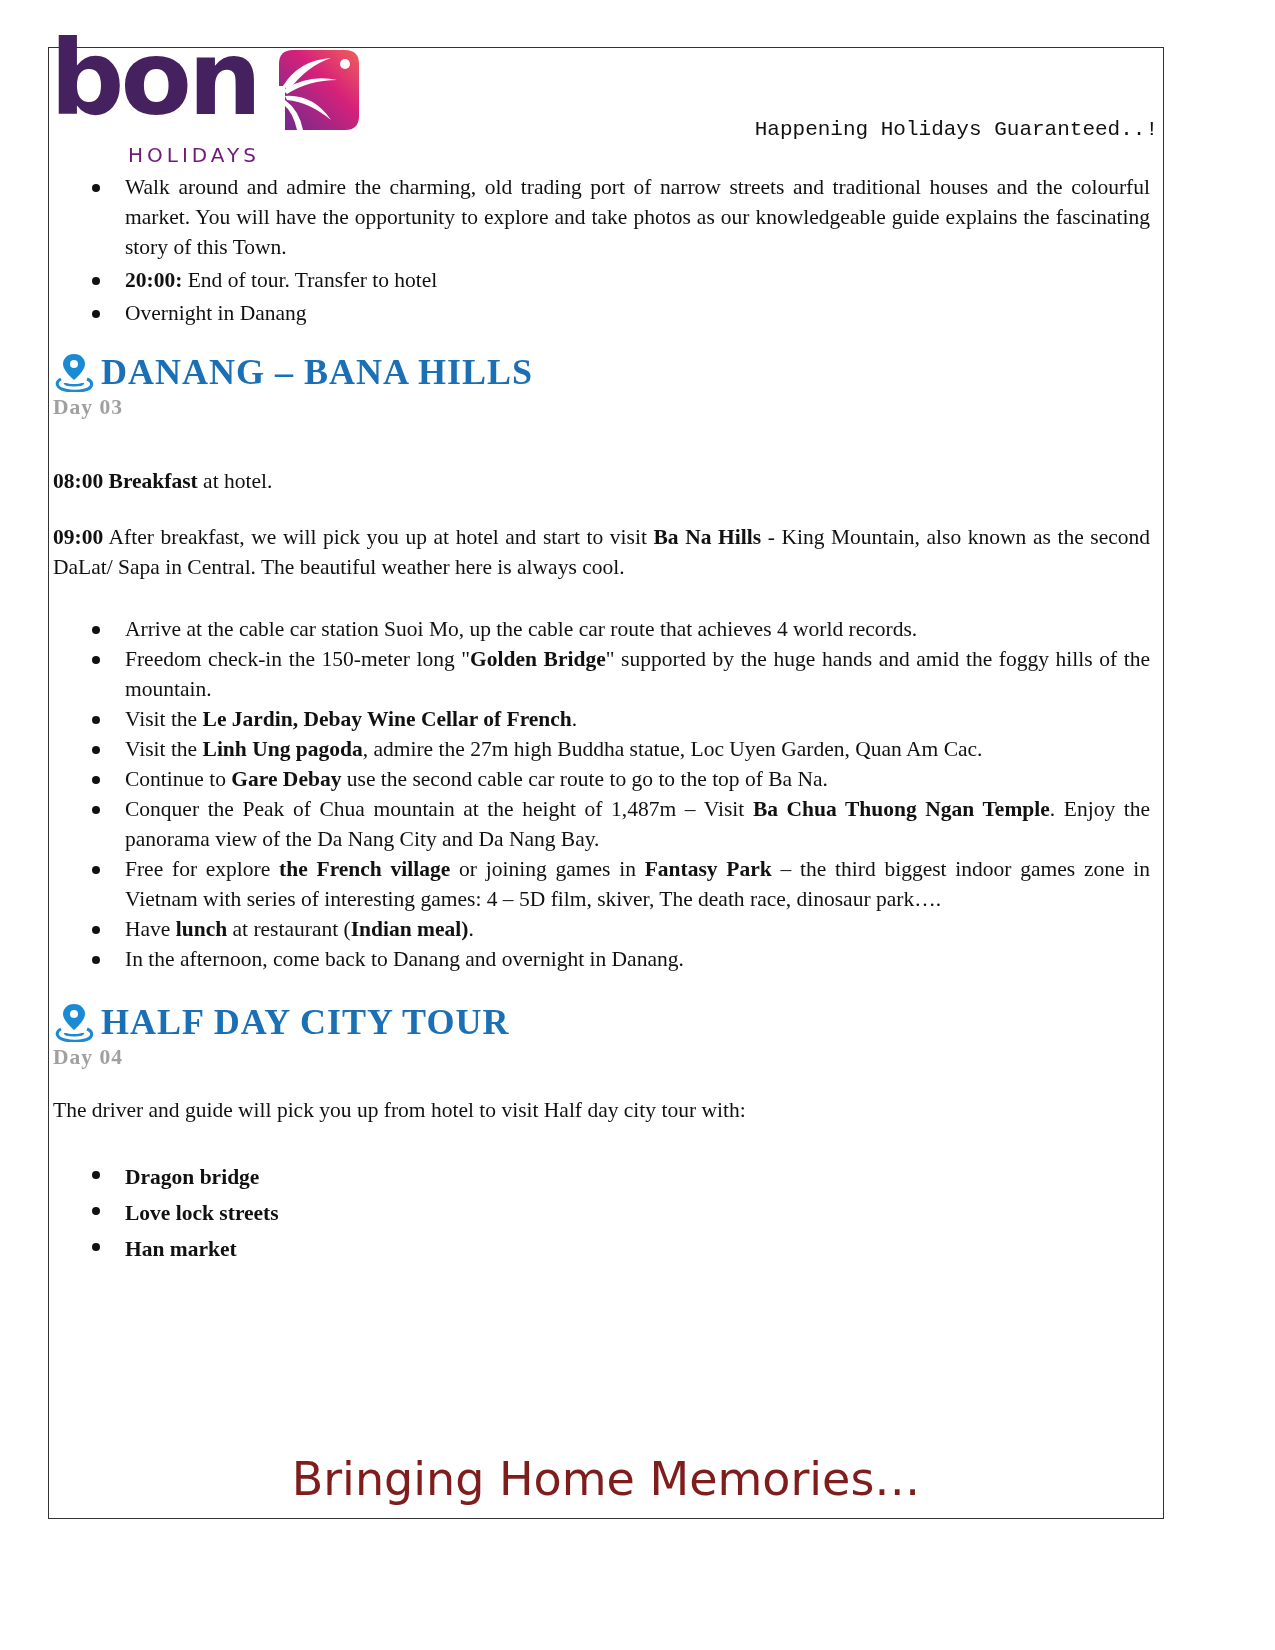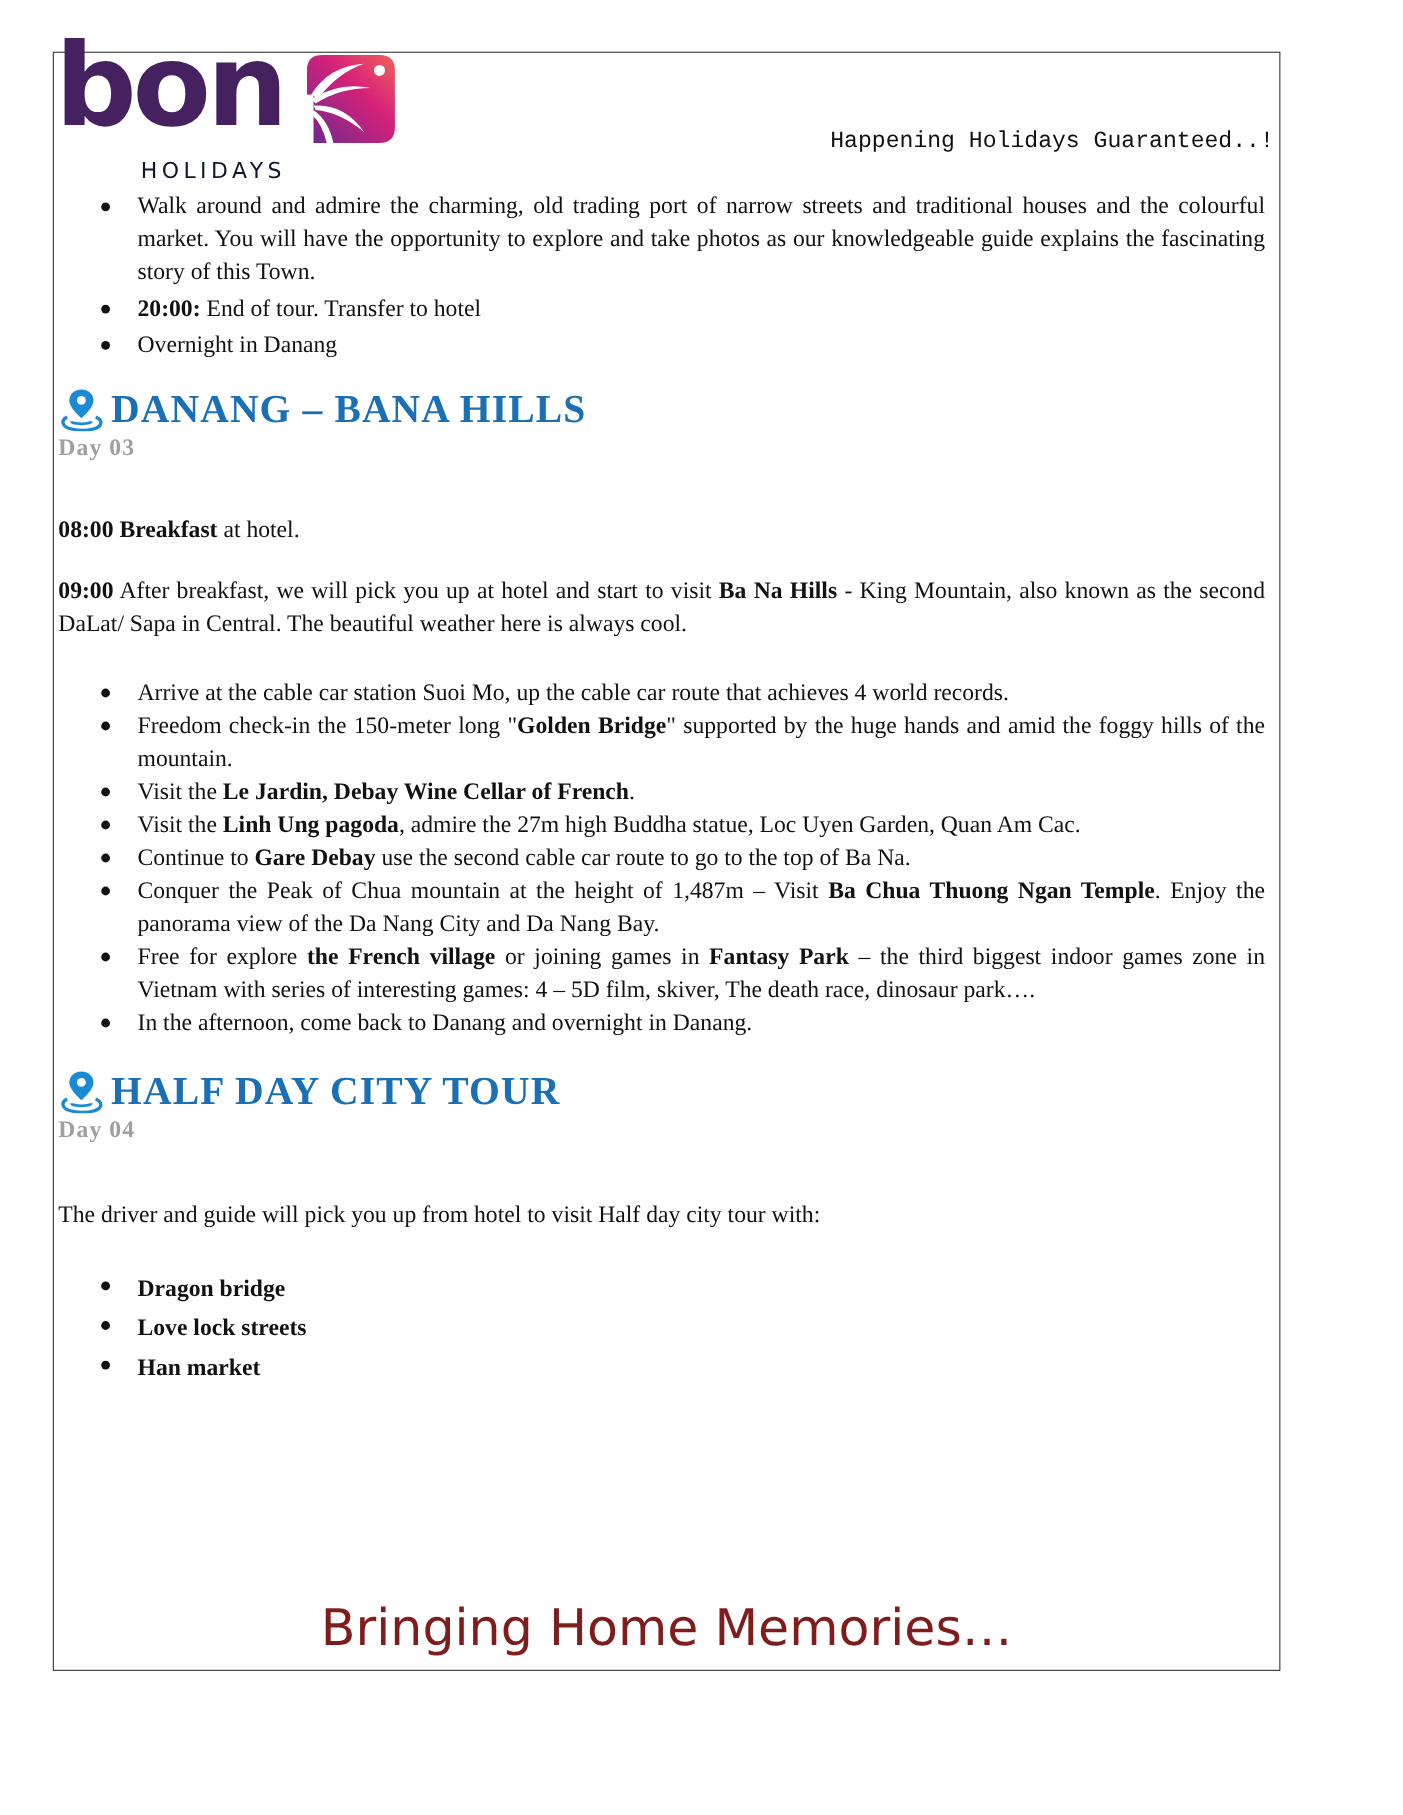--- a/index.html
+++ b/index.html
@@ -11,21 +11,21 @@
   .logo { position: absolute; left: 50px; top: 48px; width: 320px; height: 120px; }
   .logo-word {
     position: absolute; left: 0; top: -22px;
     font-family: "DejaVu Sans", sans-serif; font-weight: bold; font-size: 104px;
     color: #45215f; letter-spacing: -4px; line-height: 1;
   }
   .logo-mark { position: absolute; left: 229px; top: 2px; width: 80px; height: 80px; }
   .logo-sub {
     position: absolute; left: 78px; top: 95px;
     font-family: "DejaVu Sans", sans-serif; font-size: 20px; letter-spacing: 4px;
-    color: #0f172a;
+    color: #701a75;
   }
   .tagline {
     position: absolute; right: 117px; top: 118px;
     font-family: Liberation Mono, monospace; font-size: 21px; color: #111111;
   }
   .content {
     position: absolute; left: 53px; top: 172px; width: 1097px;
     font-family: "Liberation Serif", serif; font-size: 21.5px; line-height: 30px; color: #111111;
   }
   ul { margin: 0; padding: 0; list-style: none; }
@@ -99,35 +99,36 @@
   <p style="margin-top:26px"><b>09:00</b><span> After breakfast, we will pick you up at hotel and start to visit </span><b>Ba Na Hills</b><span> - King Mountain, also known as the second DaLat/ Sapa in Central. The beautiful weather here is always cool.</span></p>
 
   <ul style="margin-top:32px; line-height:30px;">
     <li><span>Arrive at the cable car station Suoi Mo, up the cable car route that achieves 4 world records.</span></li>
     <li><span>Freedom check-in the 150-meter long "</span><b>Golden Bridge</b><span>" supported by the huge hands and amid the foggy hills of the mountain.</span></li>
     <li><span>Visit the </span><b>Le Jardin, Debay Wine Cellar of French</b><span>.</span></li>
     <li><span>Visit the </span><b>Linh Ung pagoda</b><span>, admire the 27m high Buddha statue, Loc Uyen Garden, Quan Am Cac.</span></li>
     <li><span>Continue to </span><b>Gare Debay</b><span> use the second cable car route to go to the top of Ba Na.</span></li>
     <li><span>Conquer the Peak of Chua mountain at the height of 1,487m – Visit </span><b>Ba Chua Thuong Ngan Temple</b><span>. Enjoy the panorama view of the Da Nang City and Da Nang Bay.</span></li>
     <li><span>Free for explore </span><b>the French village</b><span> or joining games in </span><b>Fantasy Park</b><span> – the third biggest indoor games zone in Vietnam with series of interesting games: 4 – 5D film, skiver, The death race, dinosaur park….</span></li>
+    <li><span>Have </span><b>lunch</b><span> at restaurant (</span><b>Indian meal)</b><span>.</span></li>
     <li><span>In the afternoon, come back to Danang and overnight in Danang.</span></li>
   </ul>
 
   <div class="section-title" style="margin-top:26px">
     <svg class="pin" viewBox="0 0 42 40">
       <path d="M21 2 C14 2 10 7 10 12 C10 19 21 28 21 28 C21 28 32 19 32 12 C32 7 28 2 21 2 Z" fill="#1a8ad4"></path>
       <circle cx="21" cy="12" r="4" fill="#ffffff"></circle>
       <path d="M8 27 C2 30 3 36 12 38 C18 39.5 26 39.5 32 38 C40 36 41 30 34 27" fill="none" stroke="#1a8ad4" stroke-width="3"></path>
       <path d="M12 31 C12 34 30 34 30 31" fill="none" stroke="#1a8ad4" stroke-width="2.5"></path>
     </svg>
     <span>HALF DAY CITY TOUR</span>
   </div>
   <div class="day">Day 04</div>
 
-  <p style="margin-top:49px">The driver and guide will pick you up from hotel to visit Half day city tour with:</p>
+  <p style="margin-top:25px">The driver and guide will pick you up from hotel to visit Half day city tour with:</p>
 
   <ul style="margin-top:34px; line-height:36px; font-weight:bold;">
     <li>Dragon bridge</li>
     <li>Love lock streets</li>
     <li>Han market</li>
   </ul>
 </div>
 
 <div class="footer">Bringing Home Memories…</div>
 

